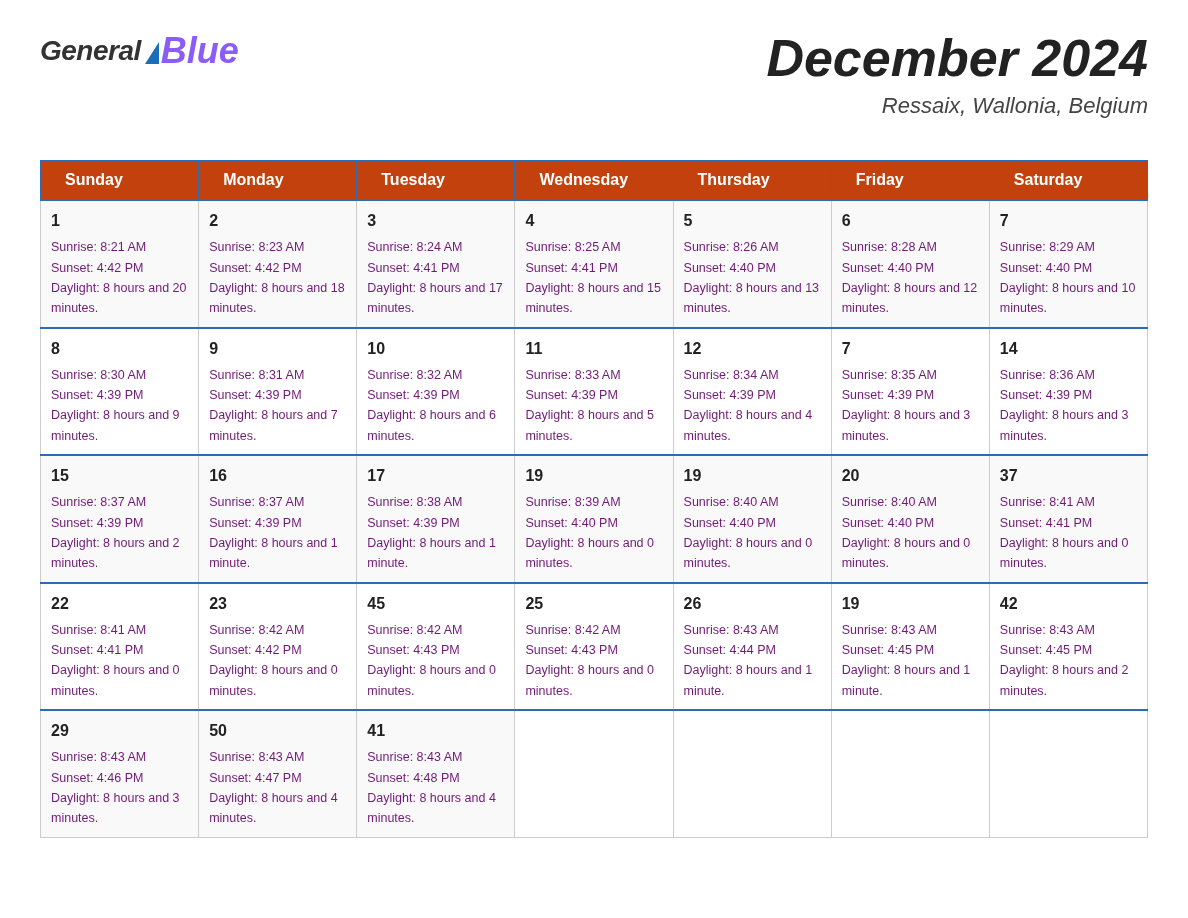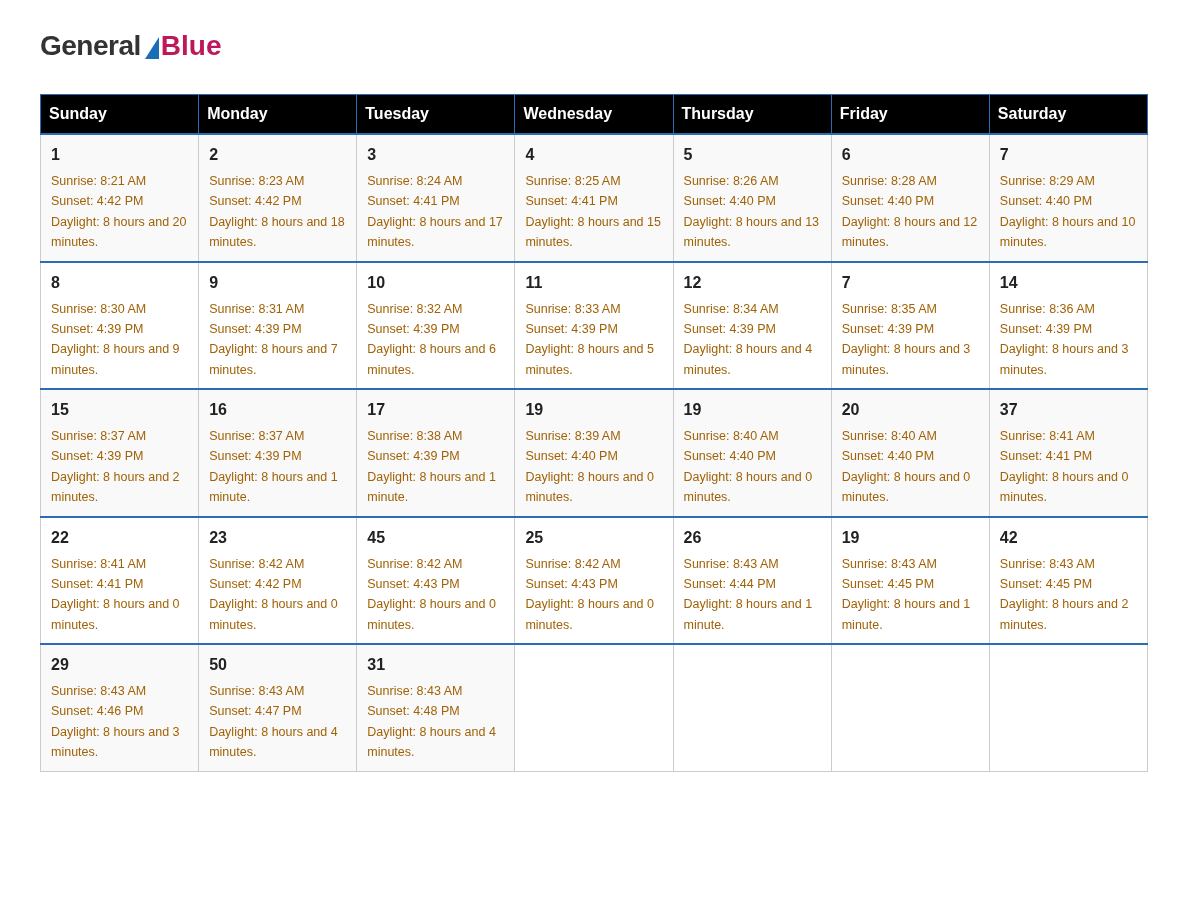--- a/index.html
+++ b/index.html
@@ -7,21 +7,22 @@
       font-family: Arial, sans-serif;
       background: #fff;
       padding: 30px 40px;
       width: 1188px;
       min-height: 918px;
     }
     .header {
       display: flex;
       justify-content: space-between;
       align-items: flex-start;
-      margin-bottom: 32px;
+      margin-bottom: 41px;
+      font-style: italic;
     }
     .logo {
       display: flex;
       flex-direction: column;
       align-items: flex-start;
     }
     .logo-top {
       display: flex;
       align-items: center;
     }
@@ -34,23 +35,23 @@
     .logo-triangle {
       width: 0;
       height: 0;
       border-left: 14px solid transparent;
       border-right: 0px solid transparent;
       border-bottom: 22px solid #1a6eb5;
       margin-left: 4px;
       margin-top: 4px;
     }
     .logo-blue {
-      font-size: 28px;
-      font-weight: bold;
-      color: #be185d;
+      font-size: 36px;
+      font-weight: bold;
+      color: #8b5cf6;
       margin-left: 2px;
     }
     .header-right {
       text-align: right;
     }
     .month-title {
       font-size: 52px;
       font-weight: bold;
       color: #222;
       line-height: 1.1;
@@ -59,25 +60,25 @@
       font-size: 22px;
       color: #444;
       margin-top: 6px;
     }
     .calendar-table {
       width: 100%;
       border-collapse: collapse;
       border: 1px solid #999;
     }
     .calendar-table th {
-      background-color: #000000;
+      background-color: #c2410c;
       color: #fff;
       font-size: 16px;
       font-weight: bold;
-      padding: 10px 8px;
+      padding: 10px 24px;
       text-align: left;
       border: 1px solid #2a6db5;
     }
     .calendar-table td {
       vertical-align: top;
       padding: 8px 10px;
       border: 1px solid #ccc;
       font-size: 13px;
       color: #333;
       line-height: 1.5;
@@ -85,21 +86,21 @@
     }
     .day-number {
       font-size: 16px;
       font-weight: bold;
       color: #222;
       display: block;
       margin-bottom: 4px;
     }
     .day-info {
       font-size: 12.5px;
-      color: #a16207;
+      color: #701a75;
       line-height: 1.55;
     }
     .calendar-table tr td {
       background: #fff;
     }
     .calendar-table tbody tr:nth-child(odd) td {
       background: #f9f9f9;
     }
     .calendar-table tbody tr td {
       background: #fff;
@@ -116,20 +117,22 @@
 
 <div class="header">
   <div class="logo">
     <div class="logo-top">
       <span class="logo-general">General</span>
       <div class="logo-triangle"></div>
       <span class="logo-blue">Blue</span>
     </div>
   </div>
   <div class="header-right">
+    <div class="month-title">December 2024</div>
+    <div class="location-title">Ressaix, Wallonia, Belgium</div>
   </div>
 </div>
 
 <table class="calendar-table">
   <thead>
     <tr>
     <th>Sunday</th>
         <th>Monday</th>
         <th>Tuesday</th>
         <th>Wednesday</th>
@@ -262,21 +265,21 @@
       <tr class="row-divider">
         <td>
         <span class="day-number">29</span>
         <span class="day-info">Sunrise: 8:43 AM<br>Sunset: 4:46 PM<br>Daylight: 8 hours and 3 minutes.</span>
       </td>
         <td>
         <span class="day-number">50</span>
         <span class="day-info">Sunrise: 8:43 AM<br>Sunset: 4:47 PM<br>Daylight: 8 hours and 4 minutes.</span>
       </td>
         <td>
-        <span class="day-number">31</span>
+        <span class="day-number">41</span>
         <span class="day-info">Sunrise: 8:43 AM<br>Sunset: 4:48 PM<br>Daylight: 8 hours and 4 minutes.</span>
       </td>
         <td class="empty-cell">&nbsp;</td>
         <td class="empty-cell">&nbsp;</td>
         <td class="empty-cell">&nbsp;</td>
         <td class="empty-cell">&nbsp;</td>
       </tr>
     </tbody>
 </table>
 

